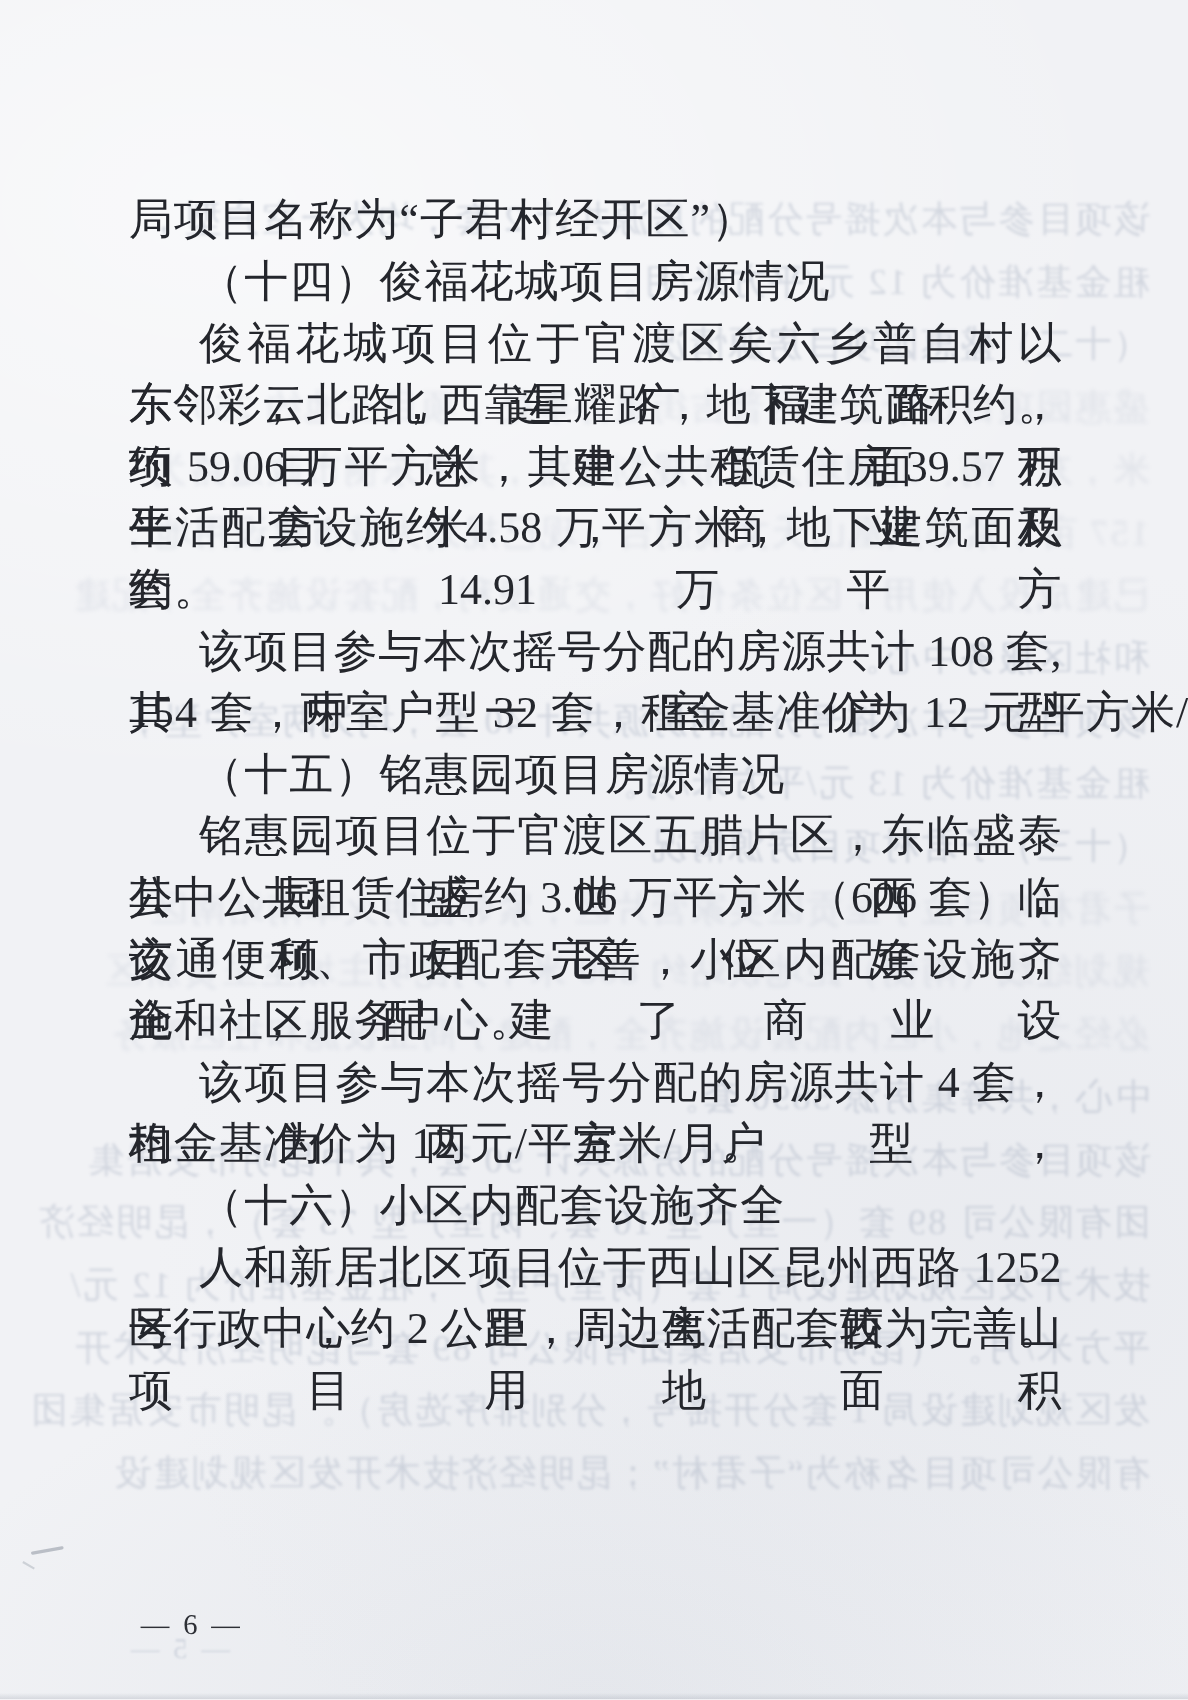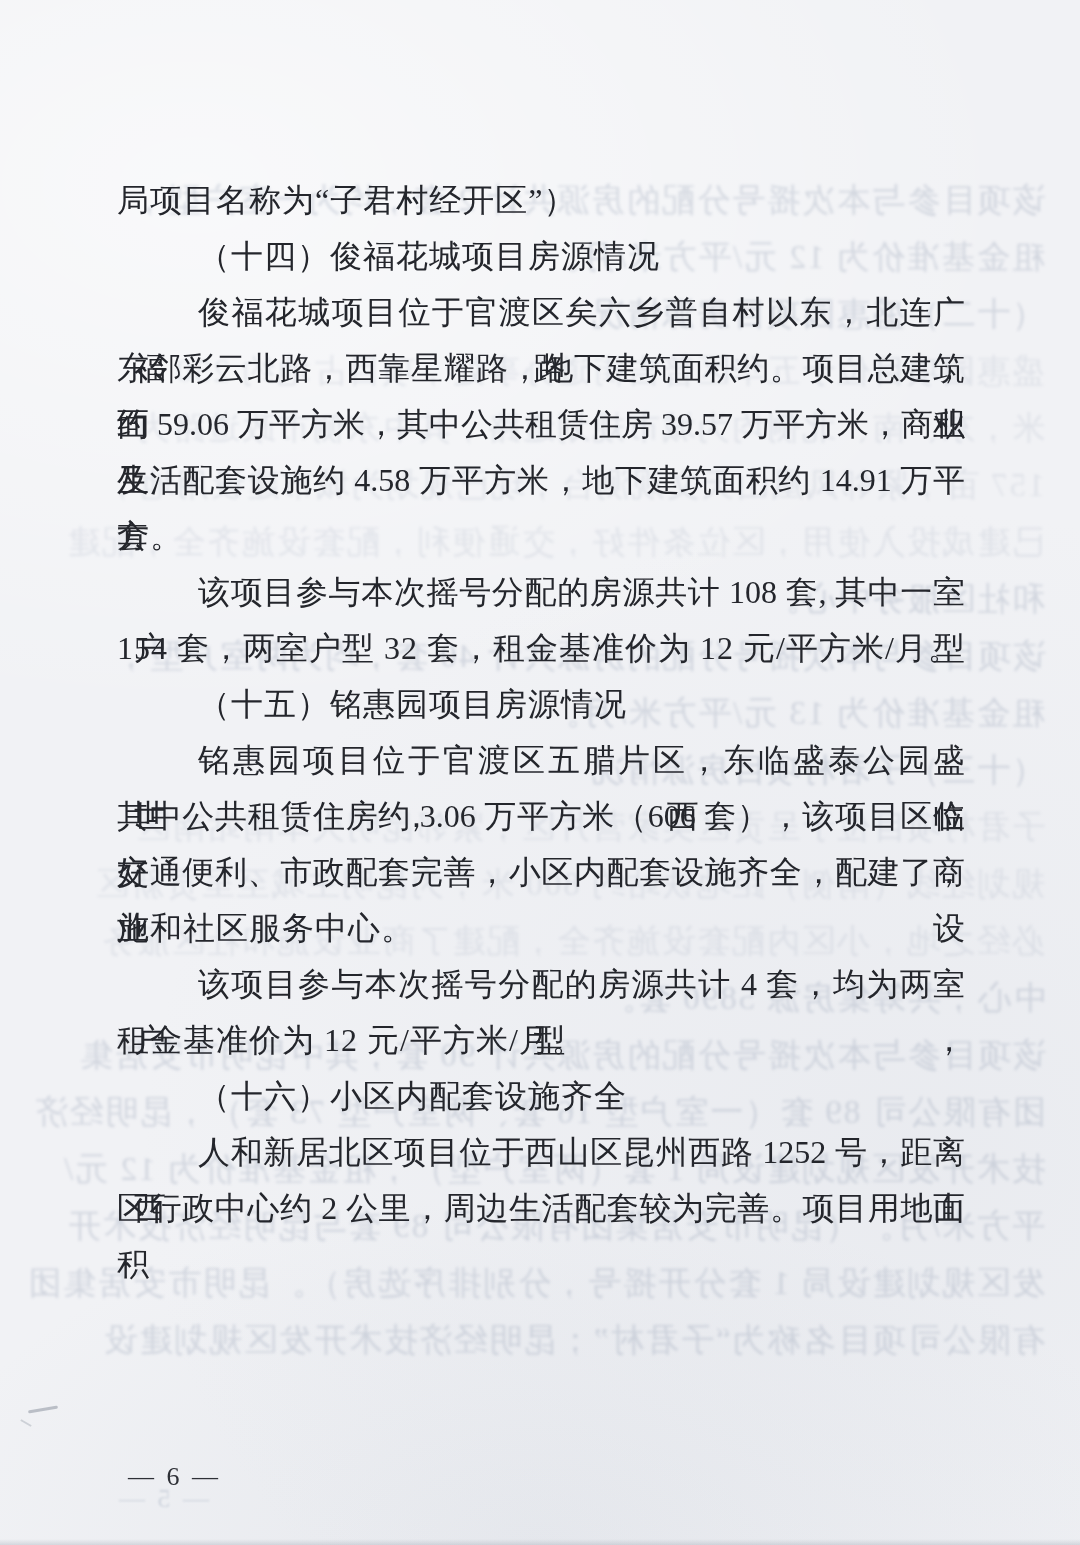--- a/index.html
+++ b/index.html
@@ -23,28 +23,28 @@
     color:#8b97ad;transform:scaleX(-1);filter:blur(1.4px);
     opacity:.30;
   }
   .bleed-line.faint{opacity:.17;filter:blur(1.8px);}
   
   .text-block{
     position:absolute;left:117px;top:172px;width:848px;
     color:#24262c;
   }
   .line{
-    height:56px;line-height:56px;font-size:32px;
+    height:56px;line-height:56px;font-size:40px;
     white-space:nowrap;letter-spacing:1px;
   }
   .line.full{
     white-space:normal;text-align:justify;text-align-last:justify;
     letter-spacing:0;
   }
-  .line.indent{text-indent:64px;margin-left:17px;}
+  .line.indent{text-indent:64px;}
   
   .page-number{
     position:absolute;left:128px;top:1462px;
     font-size:26px;letter-spacing:3px;color:#2e3036;
   }
   .page-number-bleed{
     position:absolute;left:116px;top:1484px;
     font-size:26px;letter-spacing:3px;color:#9aa6ba;
     transform:scaleX(-1);opacity:.35;filter:blur(1.2px);
   }

